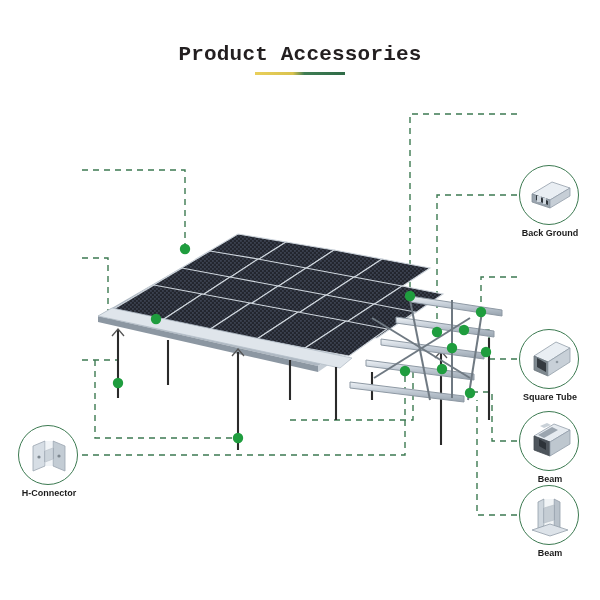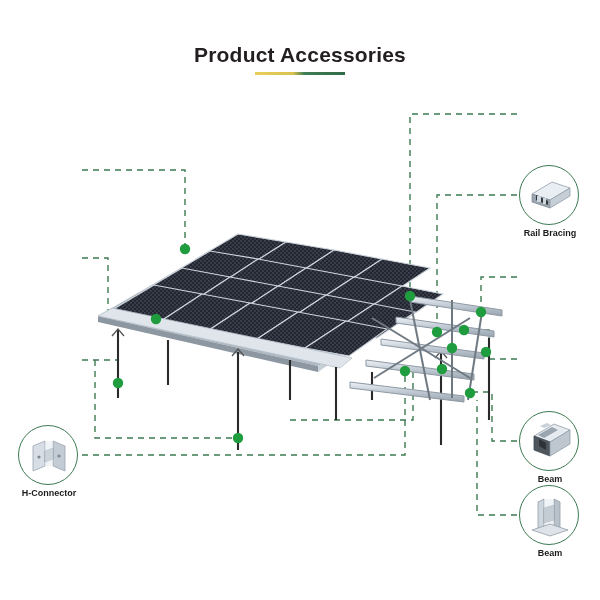--- a/index.html
+++ b/index.html
@@ -11,20 +11,21 @@
     position:relative;
   }
   #stage{position:absolute;left:0;top:0;width:600px;height:600px;}
 
   
   .title{
     position:absolute;left:0;top:43px;width:600px;
     text-align:center;
     font-size:21px;font-weight:bold;color:#231f20;
     letter-spacing:.2px;
+    font-family:Liberation Mono, monospace;
   }
   .title-rule{
     position:absolute;left:255px;top:72px;width:90px;height:3px;
     background:linear-gradient(90deg,#e9cf5a 0%,#d9c24e 42%,#3f7d54 55%,#2f6b47 100%);
   }
 
   
   .callout{position:absolute;width:62px;}
   .circle{
     position:relative;width:60px;height:60px;border-radius:50%;
@@ -209,24 +210,36 @@
     <div class="circle">
       <svg width="60" height="60" viewBox="0 0 60 60">
         <polygon points="12,28 32,16 50,22 30,34" fill="#e9eef3" stroke="#939ea9" stroke-width=".8"></polygon>
         <polygon points="12,28 30,34 30,42 12,36" fill="#9ba5af" stroke="#848f99" stroke-width=".8"></polygon>
         <polygon points="30,34 50,22 50,30 30,42" fill="#c6ced6" stroke="#939ea9" stroke-width=".8"></polygon>
         <polygon points="16,29 28,35 28,39 16,34" fill="#2f353b"></polygon>
         <rect x="17" y="30" width="4" height="6" fill="#cfd7de"></rect>
         <rect x="23" y="32" width="3" height="6" fill="#cfd7de"></rect>
       </svg>
     </div>
-    <div class="clabel wide">Rail Bracing</div>
-  </div>
-
-
+    <div class="clabel wide">Back Ground</div>
+  </div>
+
+
+  <div class="callout" style="left:519px;top:329px;">
+    <div class="circle">
+      <svg width="60" height="60" viewBox="0 0 60 60">
+        <polygon points="14,26 36,12 50,18 28,32" fill="#e9eef3" stroke="#939ea9" stroke-width=".8"></polygon>
+        <polygon points="14,26 28,32 28,46 14,40" fill="#7e888f" stroke="#6c767e" stroke-width=".8"></polygon>
+        <polygon points="28,32 50,18 50,32 28,46" fill="#c8d0d8" stroke="#939ea9" stroke-width=".8"></polygon>
+        <polygon points="17,28 26,33 26,42 17,37" fill="#343a40"></polygon>
+        <circle cx="37" cy="32" r="1.3" fill="#8d97a0"></circle>
+      </svg>
+    </div>
+    <div class="clabel wide">Square Tube</div>
+  </div>
 
   <div class="callout" style="left:519px;top:411px;">
     <div class="circle">
       <svg width="60" height="60" viewBox="0 0 60 60">
         <polygon points="14,24 34,12 50,18 30,30" fill="#e6ebf0" stroke="#939ea9" stroke-width=".8"></polygon>
         <polygon points="14,24 30,30 30,44 14,38" fill="#4e555c" stroke="#434a51" stroke-width=".8"></polygon>
         <polygon points="30,30 50,18 50,32 30,44" fill="#bec7cf" stroke="#939ea9" stroke-width=".8"></polygon>
         <polygon points="18,23 32,15 38,18 24,26" fill="#9ba5af"></polygon>
         <polygon points="19,27 26,31 26,38 19,34" fill="#2d3339"></polygon>
         <polygon points="20,14 27,11 31,13 24,16" fill="#c9d1d8"></polygon>

